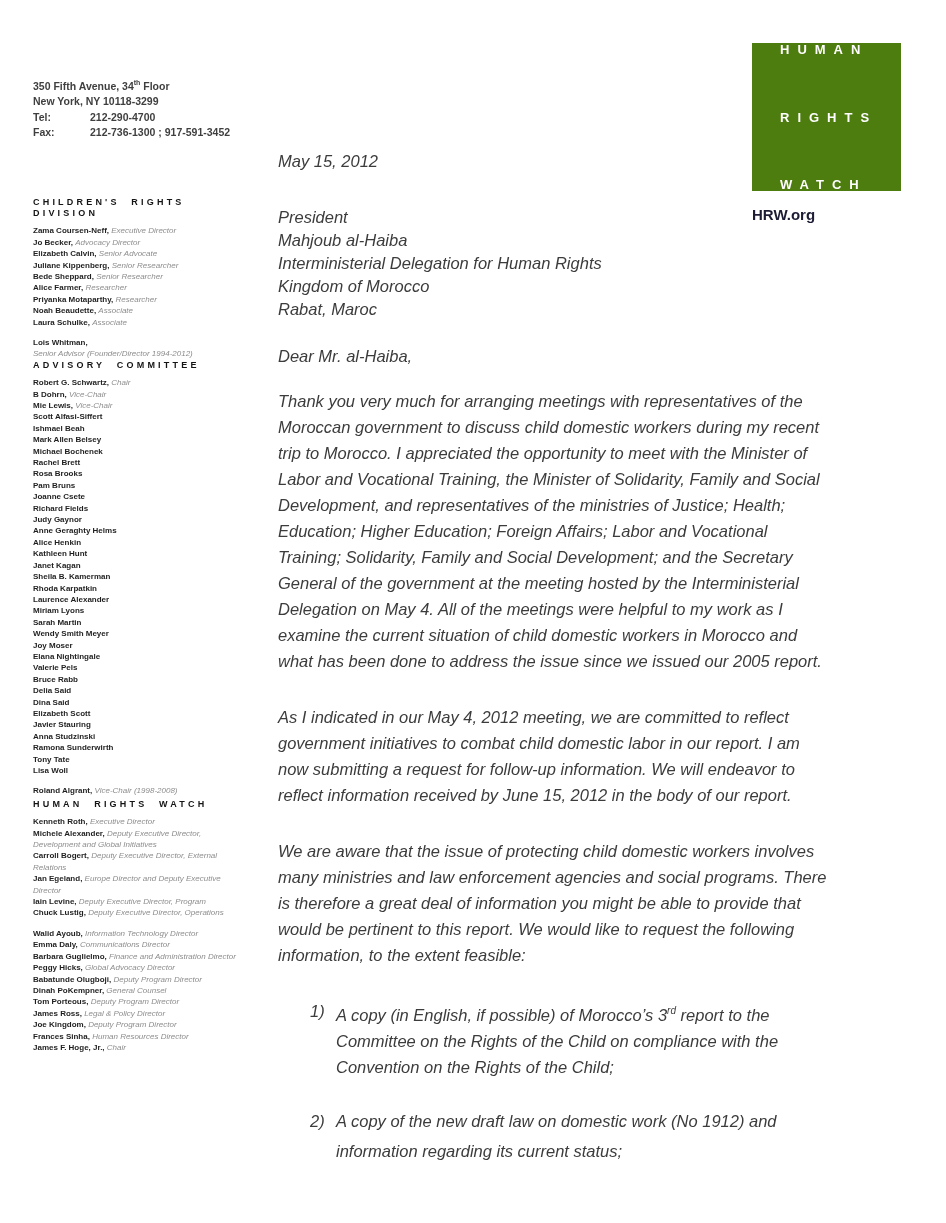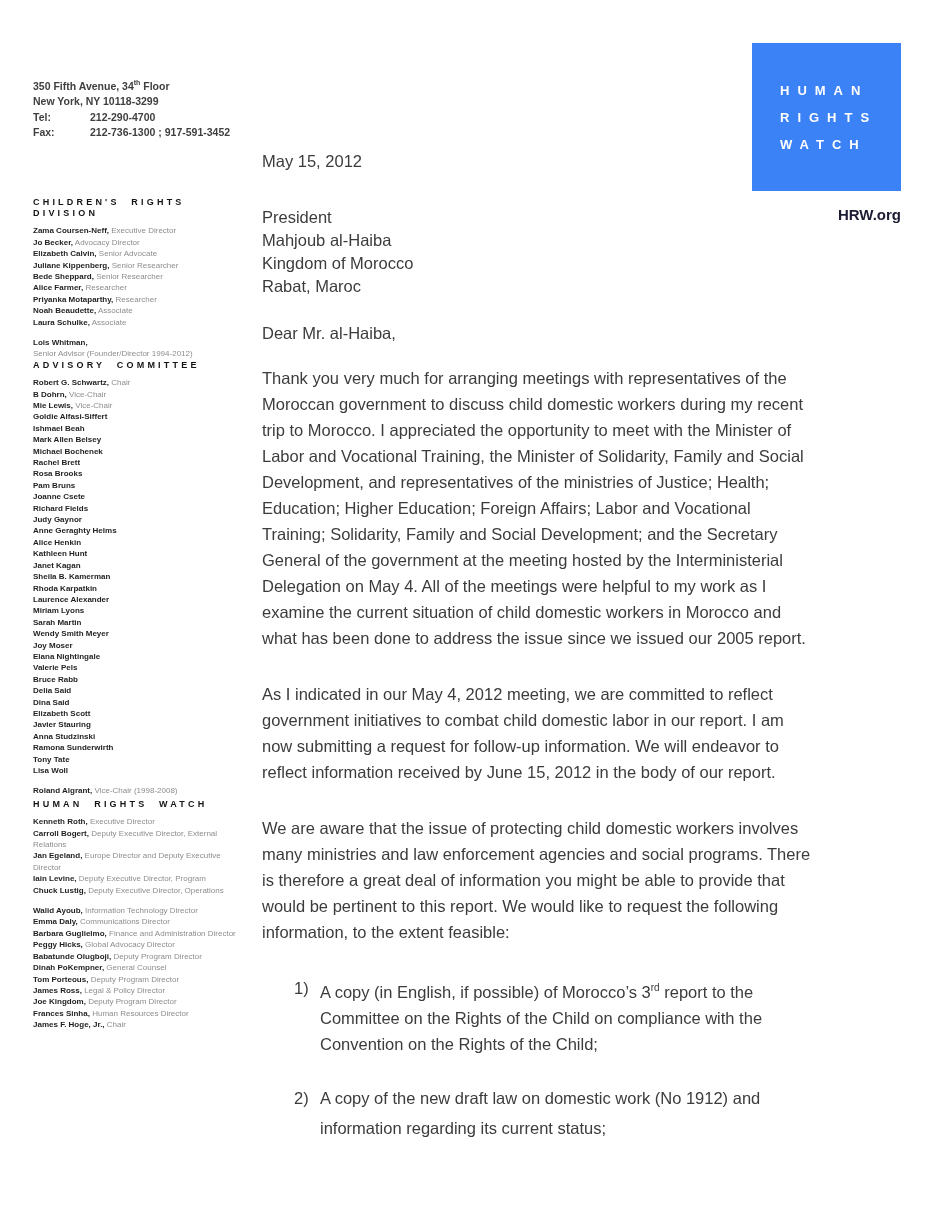--- a/index.html
+++ b/index.html
@@ -25,43 +25,43 @@
   .side-heading{
     font-size:9px;font-weight:bold;color:#141414;
     letter-spacing:3.2px;word-spacing:6px;
     margin:0 0 6px 0;
   }
   .sec-children{margin-top:56px;}
   .sec-advisory{}
   .sec-hrw{margin-top:2px;}
   .member{margin:0;}
   .mname{font-weight:bold;color:#1f1f1f;}
-  .mtitle{color:#8d8d8d;}
+  .mtitle{font-style:italic;color:#8d8d8d;}
   .gap-top{margin-top:9px;}
 
   
   .logo-block{position:absolute;left:752px;top:43px;width:149px;}
   .logo-square{
-    width:149px;height:148px;background:#3b82f6;
-    display:flex;flex-direction:column;justify-content:center;
+    width:149px;height:148px;background:#4d7c0f;
+    display:flex;flex-direction:column;justify-content:space-between;
     padding-left:28px;box-sizing:border-box;gap:14px;
   }
   .logo-line{
     color:#ffffff;font-weight:bold;font-size:13px;
     letter-spacing:8px;line-height:13px;
   }
   .logo-site{
-    text-align:right;font-weight:bold;font-size:15px;
+    text-align:left;font-weight:bold;font-size:15px;
     color:#1c1c35;margin-top:15px;
   }
 
   
   .letter{
-    position:absolute;left:262px;top:148px;width:556px;
-    font-size:16.5px;line-height:26px;color:#3c3c3c;
+    position:absolute;left:278px;top:148px;width:556px;
+    font-size:16.5px;line-height:26px;color:#3c3c3c;font-style:italic;
   }
   .date-line{margin:0 0 32px 0;}
   .recipient{line-height:23px;margin:0 0 22px 0;}
   .salutation{margin:0 0 19px 0;}
   .letter p.body-para{margin:0 0 30px 0;}
   .num-list{margin:8px 0 0 32px;}
   .num-item{display:flex;margin:0 0 28px 0;}
   .num-label{flex:0 0 26px;}
   .num-text{flex:1;}
   .num-text sup{font-size:10px;text-align:right;}
@@ -117,21 +117,21 @@
     <section class="sec-advisory">
       <h3 class="side-heading">ADVISORY COMMITTEE</h3>
       <div>
 
           <div class="member"><span class="mname">Robert G. Schwartz,</span> <span class="mtitle">Chair</span></div>
 
           <div class="member"><span class="mname">B Dohrn,</span> <span class="mtitle">Vice-Chair</span></div>
 
           <div class="member"><span class="mname">Mie Lewis,</span> <span class="mtitle">Vice-Chair</span></div>
 
-          <div class="member"><span class="mname">Goldie Alfasi-Siffert</span> </div>
+          <div class="member"><span class="mname">Scott Alfasi-Siffert</span> </div>
 
           <div class="member"><span class="mname">Ishmael Beah</span> </div>
 
           <div class="member"><span class="mname">Mark Allen Belsey</span> </div>
 
           <div class="member"><span class="mname">Michael Bochenek</span> </div>
 
           <div class="member"><span class="mname">Rachel Brett</span> </div>
 
           <div class="member"><span class="mname">Rosa Brooks</span> </div>
@@ -193,20 +193,21 @@
         <span class="mtitle">Vice-Chair (1998-2008)</span>
       </div>
     </section>
 
     <section class="sec-hrw">
       <h3 class="side-heading">HUMAN RIGHTS WATCH</h3>
       <div>
 
           <div class="member"><span class="mname">Kenneth Roth,</span> <span class="mtitle">Executive Director</span></div>
 
+          <div class="member"><span class="mname">Michele Alexander,</span> <span class="mtitle">Deputy Executive Director, Development and Global Initiatives</span></div>
 
           <div class="member"><span class="mname">Carroll Bogert,</span> <span class="mtitle">Deputy Executive Director, External Relations</span></div>
 
           <div class="member"><span class="mname">Jan Egeland,</span> <span class="mtitle">Europe Director and Deputy Executive Director</span></div>
 
           <div class="member"><span class="mname">Iain Levine,</span> <span class="mtitle">Deputy Executive Director, Program</span></div>
 
           <div class="member"><span class="mname">Chuck Lustig,</span> <span class="mtitle">Deputy Executive Director, Operations</span></div>
         </div>
       <div class="gap-top">
@@ -250,20 +251,21 @@
 
   <main class="letter">
     <p class="date-line">May 15, 2012</p>
 
     <div class="recipient">
 
         <div>President</div>
 
         <div>Mahjoub al-Haiba</div>
 
+        <div>Interministerial Delegation for Human Rights</div>
 
         <div>Kingdom of Morocco</div>
 
         <div>Rabat, Maroc</div>
       </div>
 
     <p class="salutation">Dear Mr. al-Haiba,</p>
 
     <div>
 

